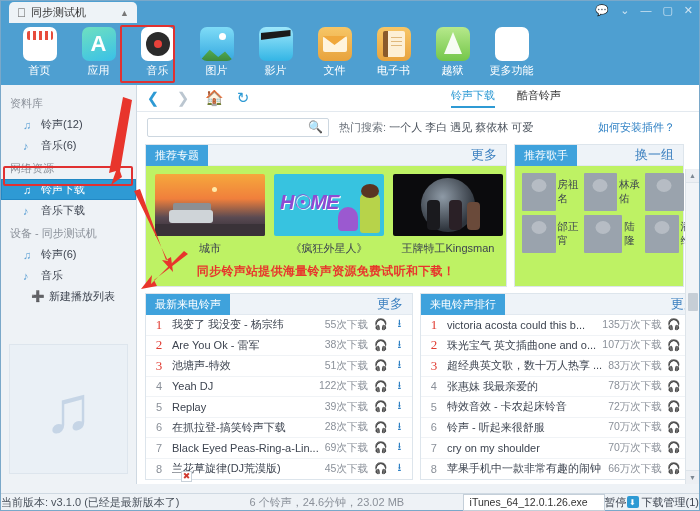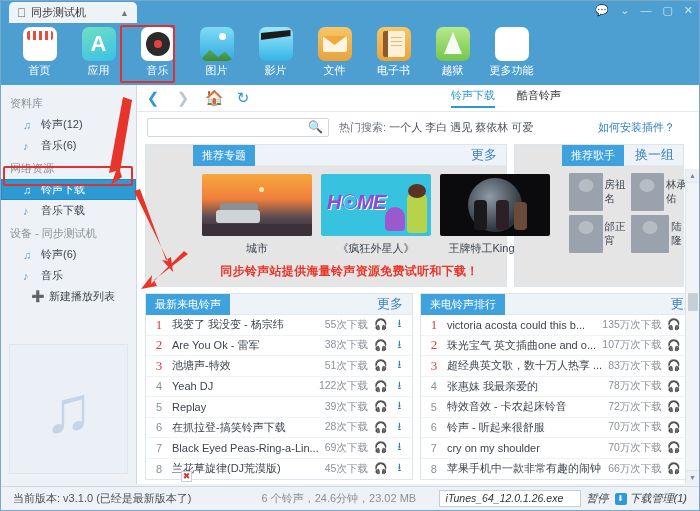--- a/index.html
+++ b/index.html
@@ -170,21 +170,21 @@
   }
   .searchbox input { border:0; outline:0; flex:1; font-size:11px; font-family:inherit; color:#333;}
   .searchbox .mag { color:#3a8fc9; font-size:12px;}
   .hot { color:#6c737c; font-size:11px; }
   .hot b { font-weight: normal; color:#4a525c;}
   .plugin-link { margin-left:auto; color:#2e80c4; font-size:11px; padding-right: 14px;}
 
   .scroll-area { flex:1; position:relative; overflow:hidden; background:#fff;}
   .panels { display:flex; gap:7px; padding: 2px 18px 0 8px; }
 
-  .card { background:#e5e5e5; border:1px solid #dde5ec;padding-left:47px; }
+  .card { background:#bef264; border:1px solid #dde5ec; }
   .card-head {
     height: 21px; display:flex; align-items:center;
     background:#eef3f8; border-bottom:1px solid #e2e9f0;
   }
   .card-tag {
     background:#3fa2dc; color:#fff; height:21px; padding: 0 9px;
     display:flex; align-items:center; font-size:11px;
   }
   .card-more { margin-left:auto; color:#3a7fbf; font-size:13px; padding-right:9px;}
 
@@ -260,29 +260,29 @@
     background:#f1f4f7; border-left:1px solid #dde4ea;
     display:flex; flex-direction:column; align-items:center;
   }
   .vs-arrow { width:14px; height:14px; display:flex; align-items:center; justify-content:center;
      font-size:7px; color:#7d8893; background:#eceff3; border-bottom:1px solid #dde4ea;}
   .vs-arrow.bot { margin-top:auto; border-bottom:0; border-top:1px solid #dde4ea;}
   .vs-thumb { width:10px; height:18px; background:#c6ced6; border-radius:1px; margin-top:110px;}
 
   
   .statusbar {
-    position:absolute; bottom:0; left:0; right:0; height:24px;
+    position:absolute; bottom:0; left:0; right:0; height:17px;
     background:#eef2f6; border-top:1px solid #cfd9e2;
-    display:flex; align-items:center; padding: 0 12px; gap:10px;
+    display:flex; align-items:center; padding: 0 0; gap:10px;
     font-size:11px; color:#4a525c;
   }
   .st-ver { white-space:nowrap; }
   .st-sum { margin-left: 60px; color:#8a9099; }
   .st-dl {
-    margin-left:auto; display:flex; align-items:center; gap:6px;font-style:italic;
+    margin-left:auto; display:flex; align-items:center; 
   }
   .dl-name {
     border:1px solid #c4cfd9; background:#fff; height:17px; line-height:15px;
     padding: 0 6px; font-size:10.5px; color:#333; min-width: 142px;
   }
   .dl-pause { font-size:11px; color:#3d4450; }
   .dl-mgr { display:flex; align-items:center; gap:3px; color:#3d4450;}
   .dl-mgr .arrow { width:12px;height:12px;background:#2e9ad4;color:#fff;font-size:8px;
     display:flex;align-items:center;justify-content:center;border-radius:2px;}
 

